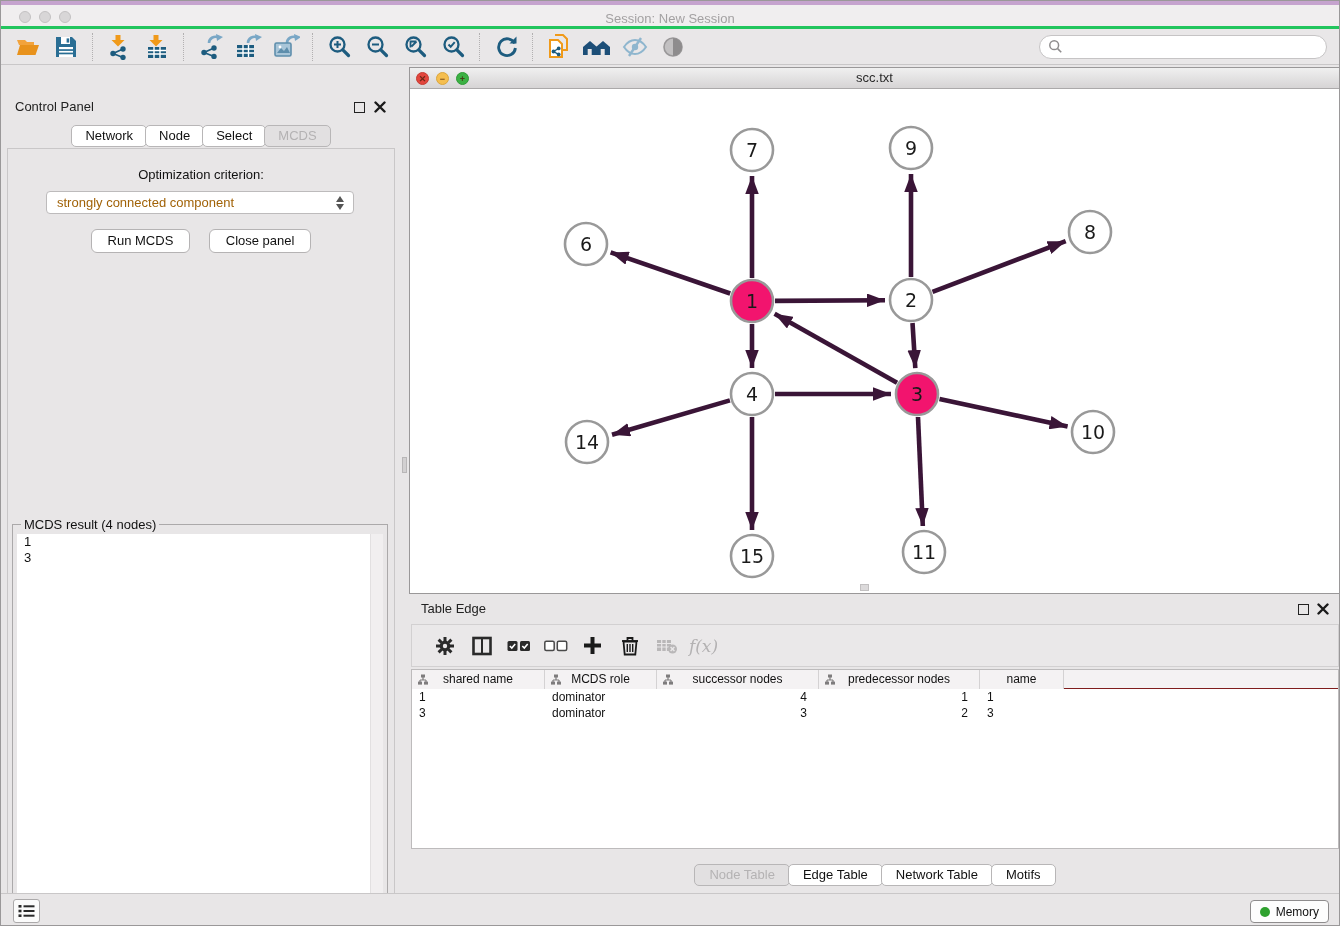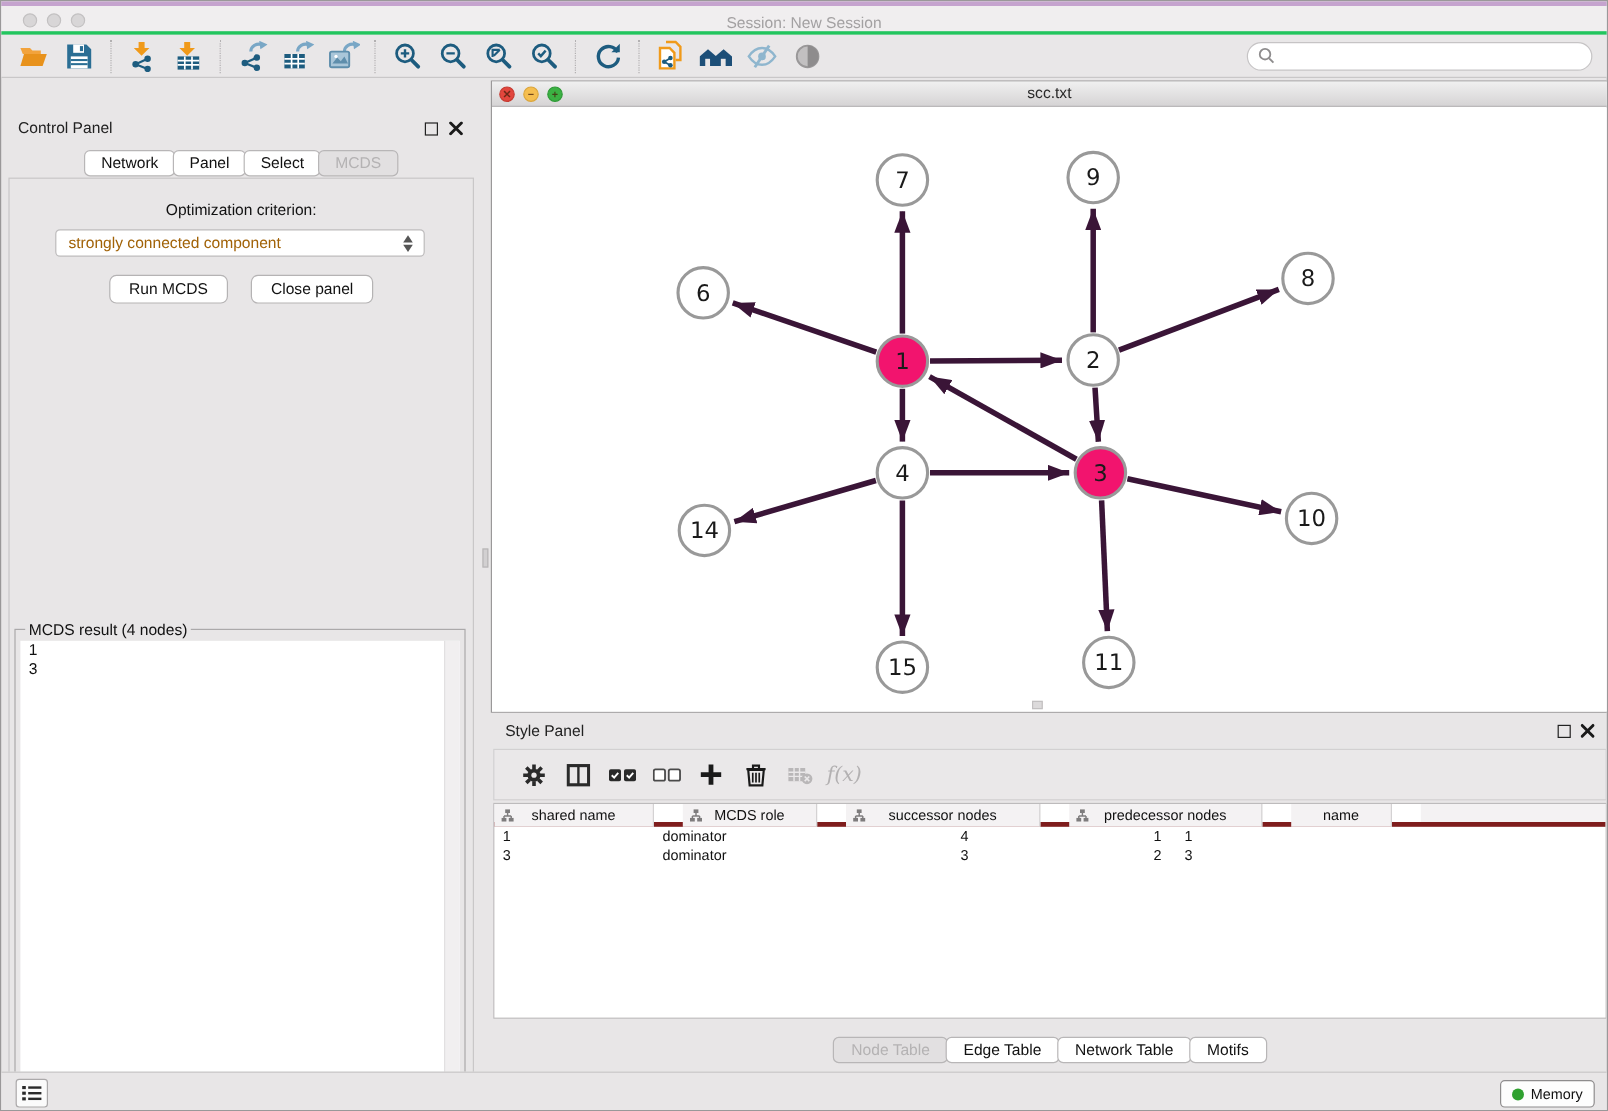--- a/index.html
+++ b/index.html
@@ -63,21 +63,21 @@
   
   .table-panel { position:absolute; left:408px; top:595px; width:932px; height:293px; }
   .tp-header { position:relative; height:26px; }
   .tp-title { position:absolute; left:12px; top:5px; font-size:13px; color:#222; }
   .tp-header .panel-float { right:32px; top:8px; }
   .tp-header .panel-close { right:12px; top:7px; }
   .tp-toolbar { position:absolute; top:28px; left:2px; right:2px; height:43px; background:#EAE8E9; border:1px solid #D2D0D1; display:flex; align-items:center; padding-left:14px; }
   .ti { width:37px; height:30px; display:flex; align-items:center; justify-content:center; }
   .fx { font-family:"DejaVu Serif", serif; font-style:italic; color:#B3B1B2; font-size:17px; }
   .tp-table { position:absolute; top:73px; left:2px; right:2px; bottom:40px; background:#fff; border:1px solid #BDBBBC; overflow:hidden; }
-  .thead { display:flex; height:19px; border-bottom:4px solid #7f1d1d;gap:24px; }
+  .thead { display:flex; height:19px; border-bottom:1px solid #7f1d1d; }
   .th { position:relative; height:19px; background:#F4F2F3; border-right:1px solid #D4D2D3; font-size:12px; color:#111; text-align:center; line-height:18px; }
   .th-icon { position:absolute; left:5px; top:4px; }
   .th-fill { flex:1; background:#F4F2F3; }
   .tr { display:flex; height:16px; }
   .td { font-size:12px; color:#111; line-height:16px; overflow:hidden; white-space:nowrap; }
   .td.left { text-align:left; padding-left:7px; }
   .td.right { text-align:right; padding-right:12px; }
   .tp-tabs { position:absolute; bottom:3px; left:0; right:0; text-align:center; }
   .tp-tab { padding:2px 14px 3px; }
 
@@ -295,21 +295,21 @@
   <div class="control-panel">
     <div class="cp-header">
       <span class="cp-title">Control Panel</span>
       <span class="panel-float"></span>
       <span class="panel-close">
           <svg width="12" height="12" viewBox="0 0 12 12">
             <path d="M1.5 1.5l9 9M10.5 1.5l-9 9" stroke="#1A1A1A" stroke-width="2.4" stroke-linecap="round"></path>
           </svg>
         </span>
     </div>
-    <div class="cp-tabs" id="cp-tabs"><div class="cp-tab">Network</div><div class="cp-tab">Panel</div><div class="cp-tab">Select</div><div class="cp-tab active">MCDS</div></div>
+    <div class="cp-tabs" id="cp-tabs"><div class="cp-tab">Network</div><div class="cp-tab">Node</div><div class="cp-tab">Select</div><div class="cp-tab active">MCDS</div></div>
     <div class="cp-body">
       <div class="opt-label">Optimization criterion:</div>
       <div class="opt-select">
         <span>strongly connected component</span>
         <span class="opt-stepper">
             <span class="up"></span>
             <span class="down"></span>
           </span>
       </div>
       <div class="opt-buttons">
@@ -408,21 +408,21 @@
             <circle cx="342" cy="466" r="21" fill="#FFFFFF" stroke="#999999" stroke-width="2.6"></circle>
             <text x="342" y="472.5" text-anchor="middle" font-family="DejaVu Sans, sans-serif" font-size="19" fill="#1A1A1A">15</text>
           </g>
         </svg>
       </div>
     <div class="nw-grip"></div>
   </div>
 
   <div class="table-panel">
     <div class="tp-header">
-      <span class="tp-title">Style Panel</span>
+      <span class="tp-title">Table Edge</span>
       <span class="panel-float"></span>
       <span class="panel-close">
           <svg width="12" height="12" viewBox="0 0 12 12">
             <path d="M1.5 1.5l9 9M10.5 1.5l-9 9" stroke="#1A1A1A" stroke-width="2.4" stroke-linecap="round"></path>
           </svg>
         </span>
     </div>
     <div class="tp-toolbar">
       <div class="ti">
           <span>

